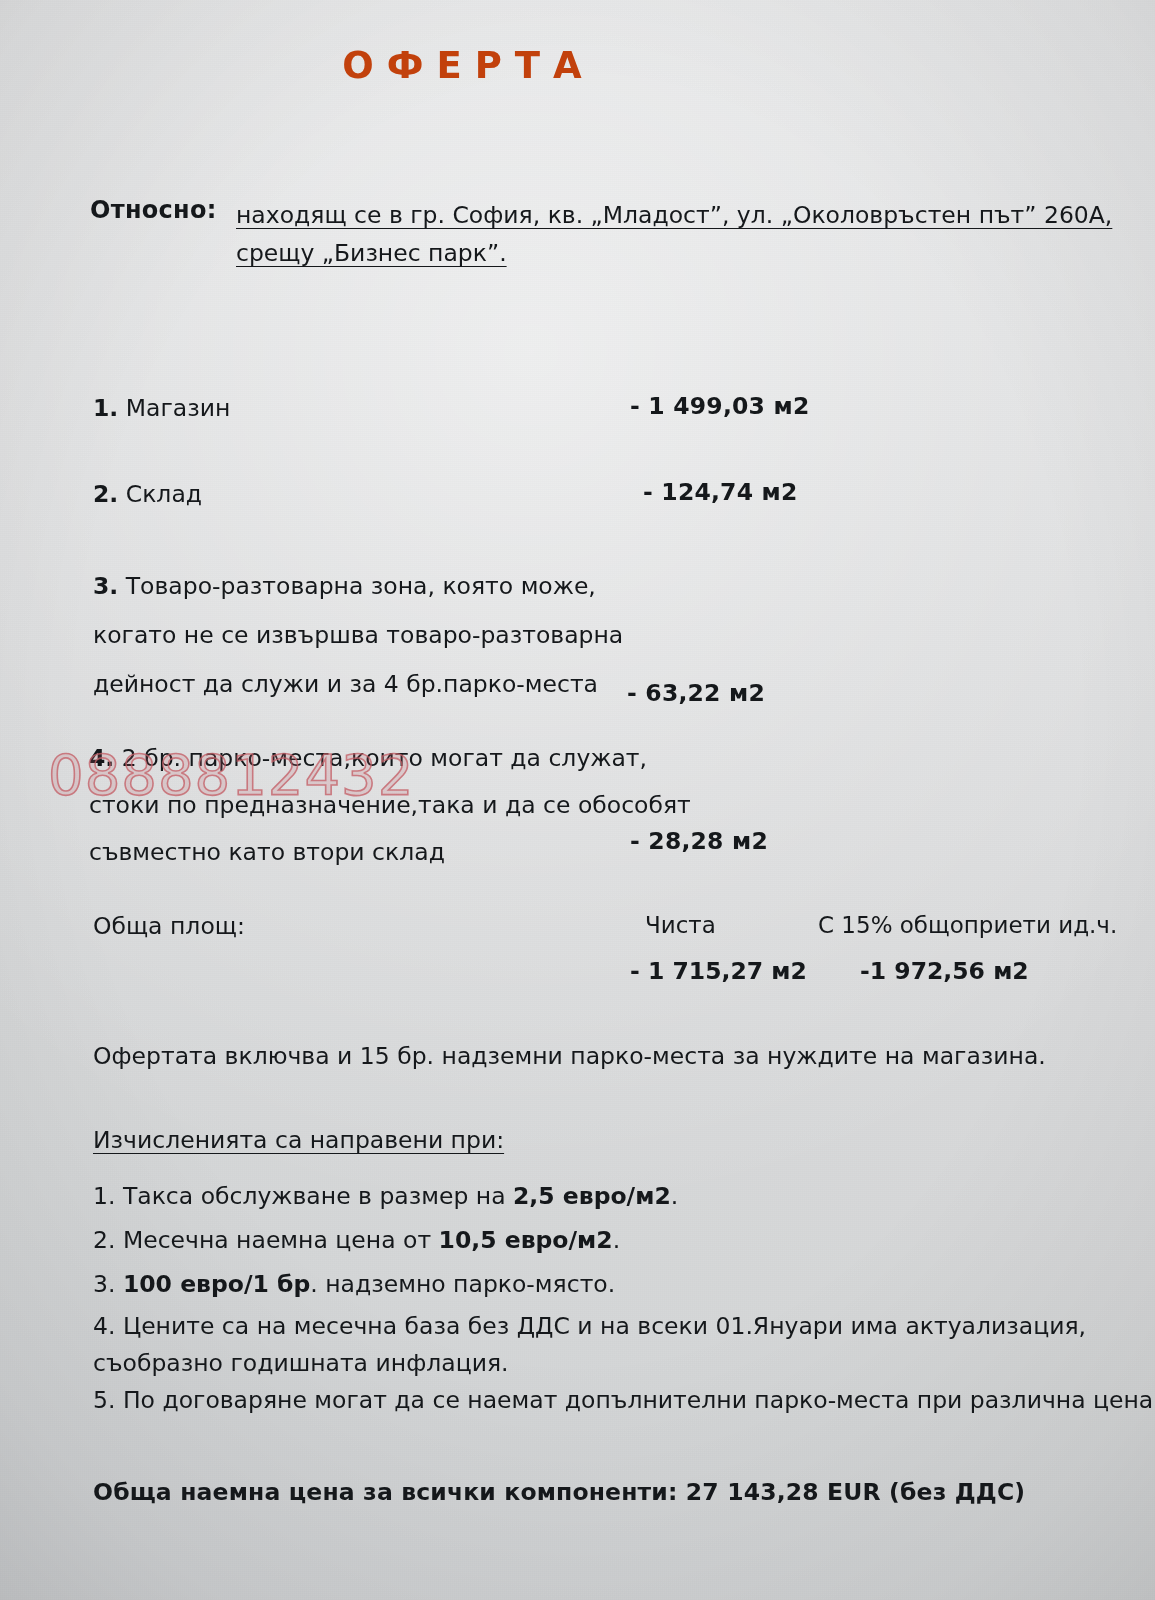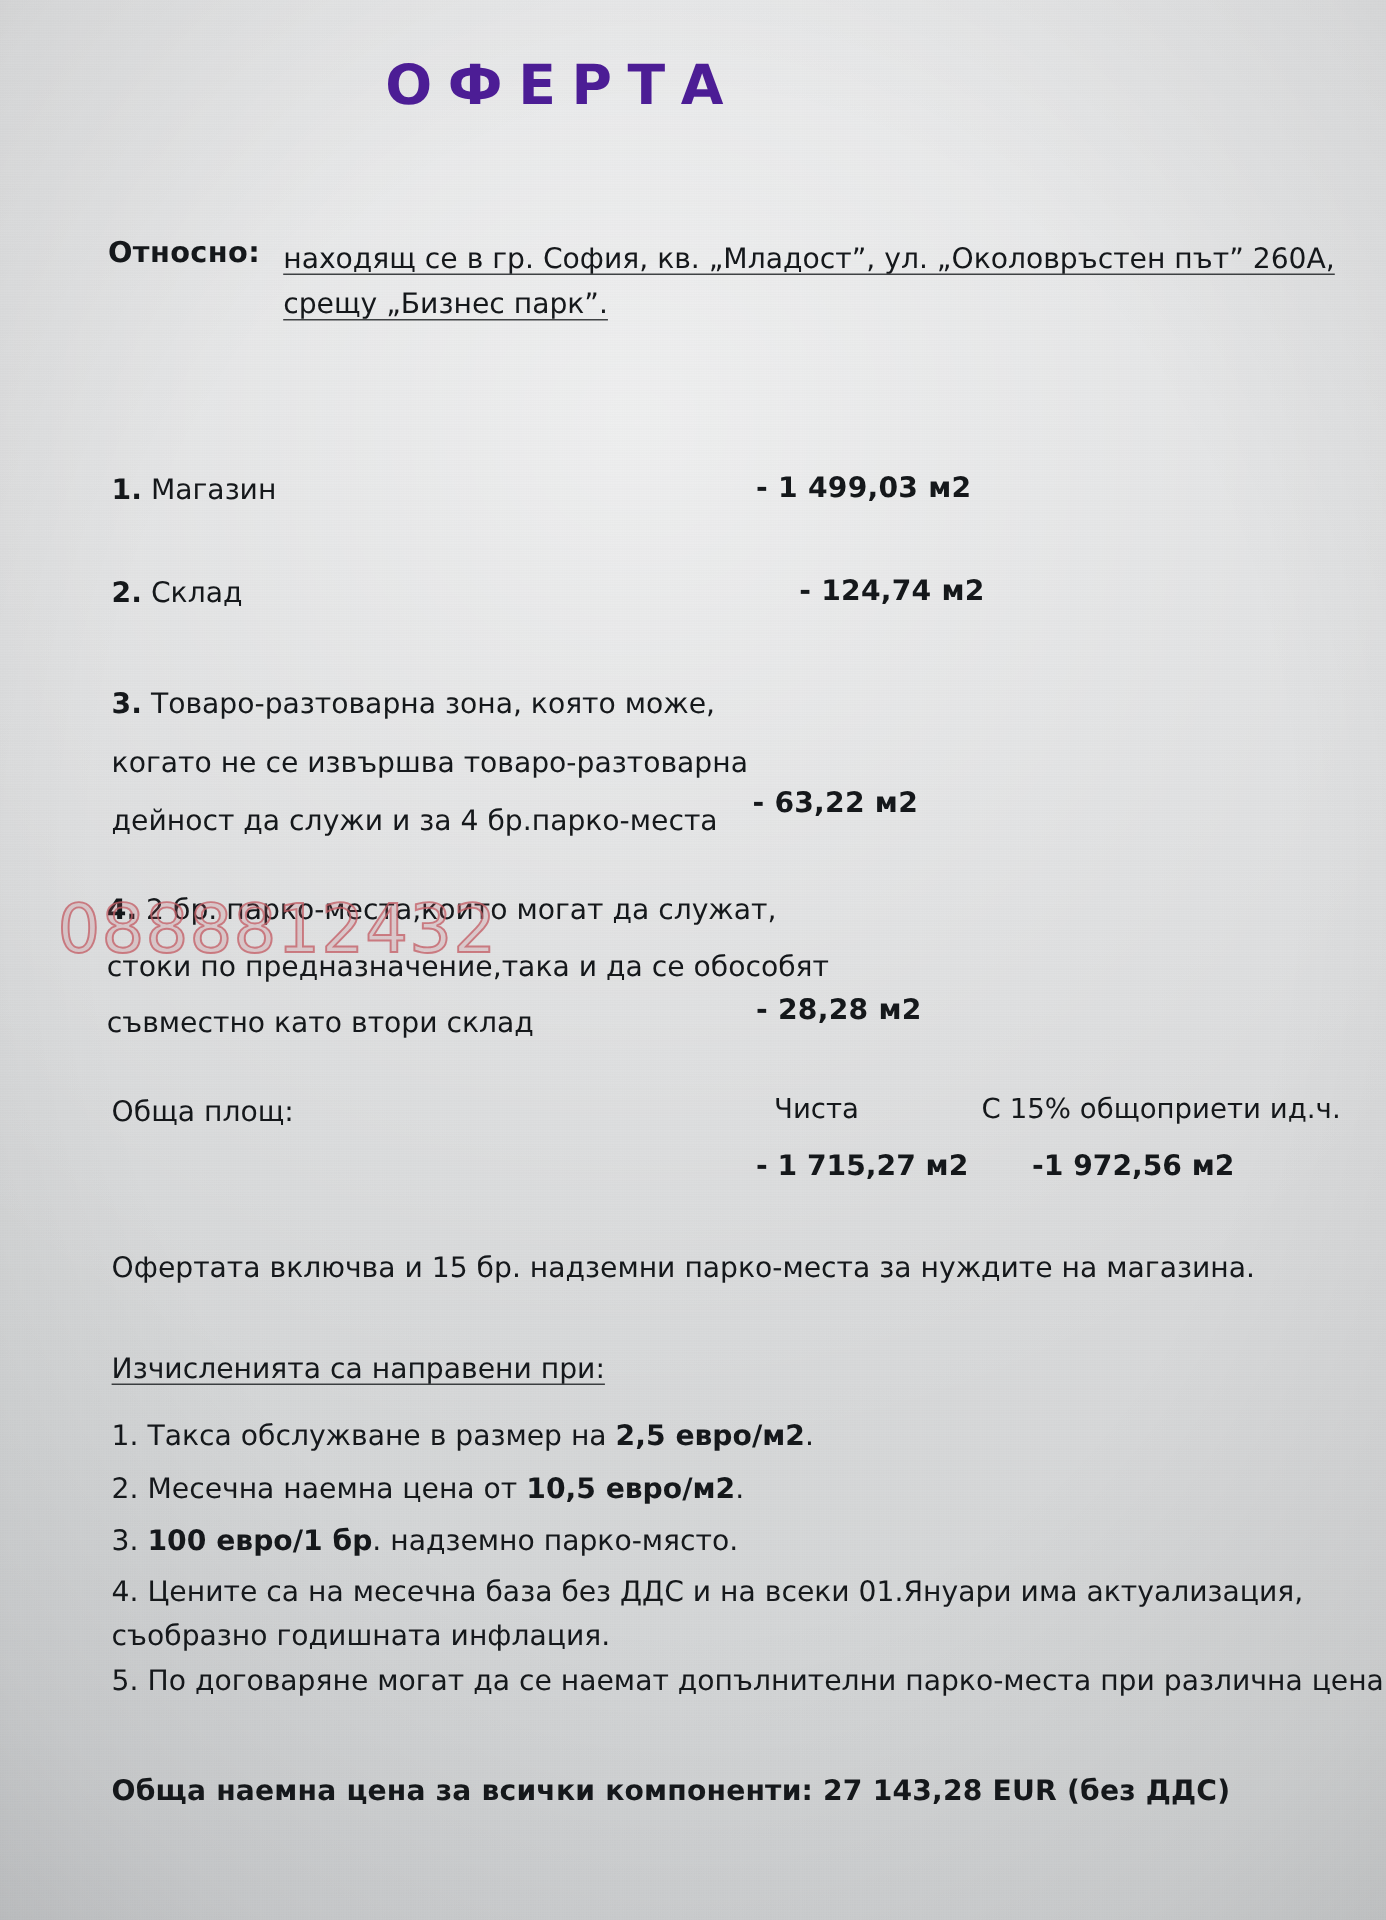--- a/index.html
+++ b/index.html
@@ -48,25 +48,25 @@
   }
 
   .abs { position: absolute; white-space: nowrap; }
 
   
   #doc-title {
     top: 44px;
     left: 0;
     width: 924px;
     text-align: center;
-    font-size: 46px;
+    font-size: 37px;
     font-weight: 600;
     letter-spacing: 13px;
     text-indent: 13px;
-    color: #4c1d95;
+    color: #c2410c;
   }
 
   
   #subject-label {
     top: 196px;
     left: 90px;
     font-size: 24px;
     font-weight: 700;
     letter-spacing: 0.3px;
   }
@@ -94,25 +94,25 @@
   .item-label b, .num { font-weight: 700; }
   .item-value {
     font-size: 23.5px;
     font-weight: 700;
     letter-spacing: 0.2px;
   }
 
   #item1-label { top: 392px; left: 93px; }
   #item1-value { top: 392px; left: 630px; }
   #item2-label { top: 478px; left: 93px; }
-  #item2-value { top: 478px; left: 666px; }
+  #item2-value { top: 478px; left: 643px; }
 
   #item3-label { top: 562px; left: 93px; line-height: 49px; }
   #item3-label .l { display: block; }
-  #item3-value { top: 655px; left: 627px; text-align: right; }
+  #item3-value { top: 679px; left: 627px; text-align: right; }
 
   #item4-label { top: 735px; left: 89px; line-height: 47px; }
   #item4-label .l { display: block; }
   #item4-value { top: 827px; left: 630px; }
 
   
   #total-area-label { top: 912px; left: 93px; font-size: 23.5px; font-weight: 400; }
   #total-head-net   { top: 912px; left: 645px; font-size: 23px; font-weight: 400; }
   #total-head-gross { top: 912px; left: 818px; font-size: 23px; font-weight: 400; }
   #total-val-net    { top: 957px; left: 630px; font-size: 23.5px; font-weight: 700; }

